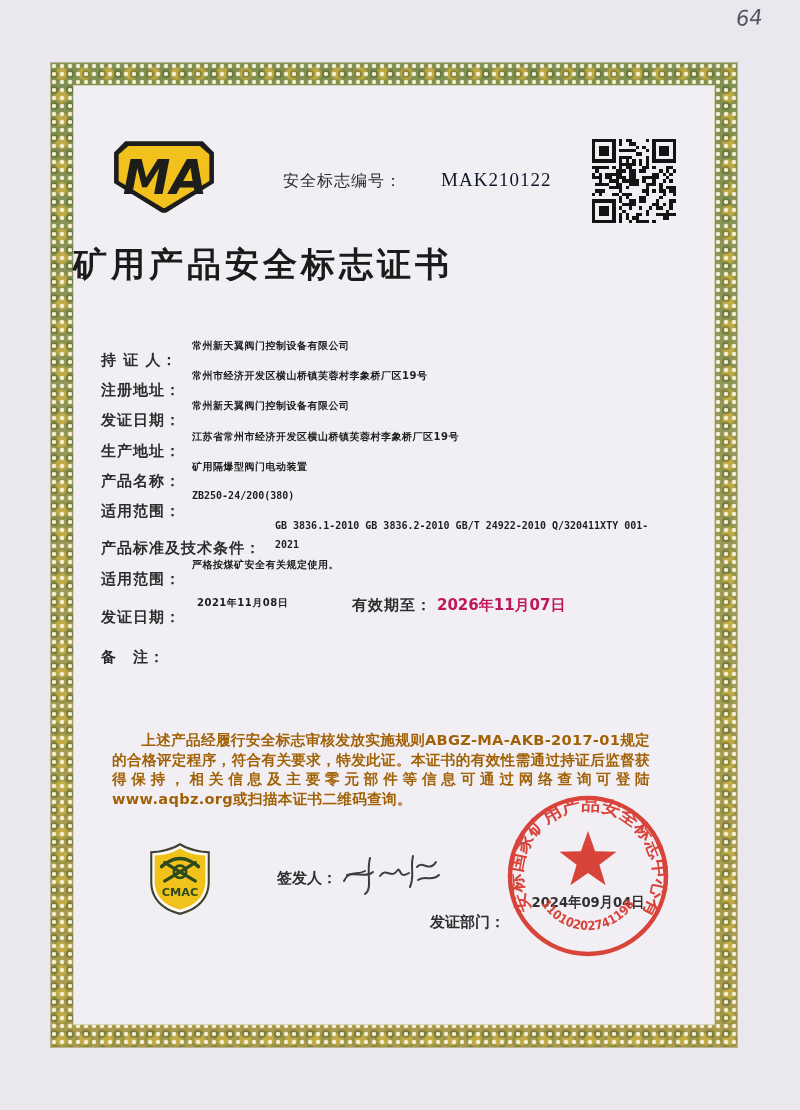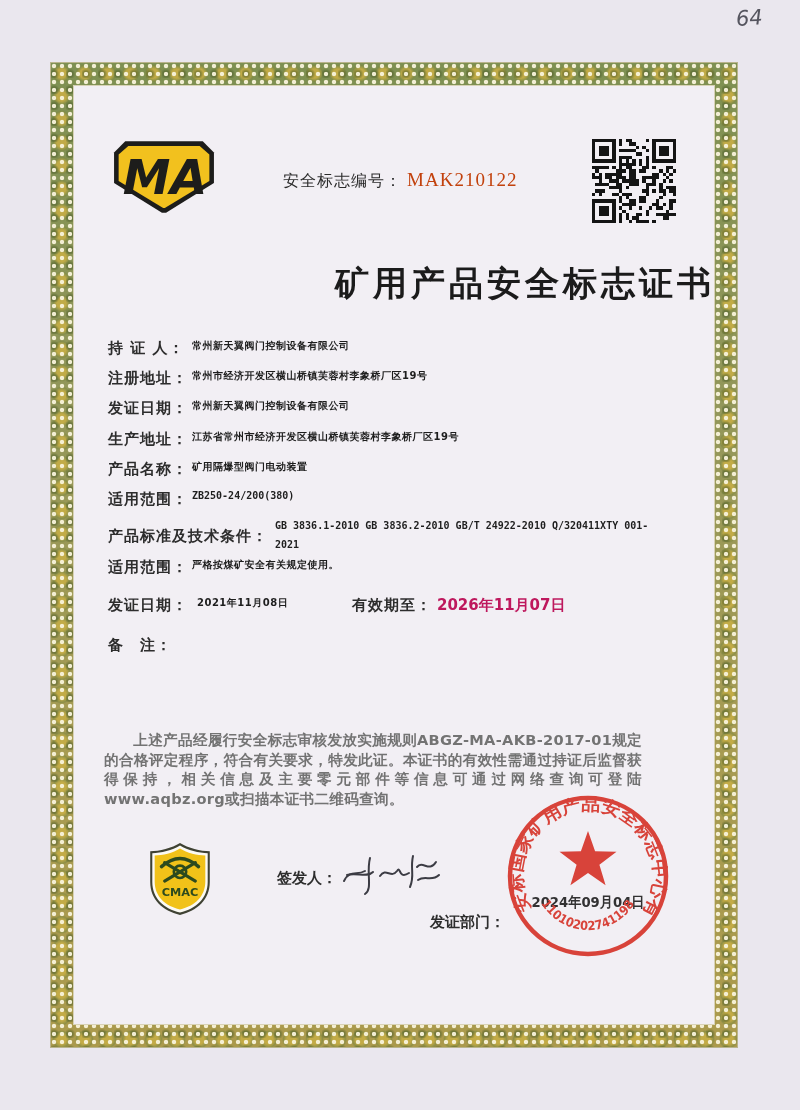--- a/index.html
+++ b/index.html
@@ -23,41 +23,41 @@
     position:absolute;left:73px;top:85px;width:642px;height:940px;
     background:#f2eff4;border:1px solid #d8d2b6;box-sizing:border-box;
   }
 
   .note64{position:absolute;left:736px;top:6px;font-size:21px;color:#55555f;
     font-style:italic;transform:rotate(-4deg);}
 
   .ma-logo{position:absolute;left:111px;top:138px;width:106px;height:78px;}
   .certno{position:absolute;left:283px;top:169px;white-space:nowrap;}
   .certno .lbl{font-size:16px;color:#2b2b2b;letter-spacing:1px;}
-  .certno .val{font-family:"Liberation Serif",serif;font-size:19px;color:#c2410c;letter-spacing:1px;}
+  .certno .val{font-family:"Liberation Serif",serif;font-size:19px;color:#0f172a;letter-spacing:1px;margin-left:34px;}
   .qr{position:absolute;left:592px;top:139px;width:84px;height:84px;}
 
-  .title{position:absolute;left:73px;top:261px;width:642px;text-align:right;
+  .title{position:absolute;left:73px;top:242px;width:642px;text-align:left;
     font-size:34px;font-weight:800;color:#1b1b1b;letter-spacing:4px;}
 
   .row{position:absolute;left:0;top:0;width:100%;height:0;}
-  .row .lbl{position:absolute;left:108px;font-size:15px;font-weight:700;color:#2d2d2d;
-    white-space:pre;letter-spacing:1px;}
+  .row .lbl{position:absolute;left:101px;font-size:15px;font-weight:700;color:#2d2d2d;
+    white-space:pre;letter-spacing:1px;margin-top:12px;}
   .row .val{position:absolute;left:192px;font-size:10px;font-weight:700;color:#1e1e1e;
     width:470px;letter-spacing:.5px;}
   .row .val-std{position:absolute;left:275px;top:-11px;width:378px;
     font-family:"DejaVu Sans Mono",monospace;font-size:10px;font-weight:700;color:#1e1e1e;
     line-height:19px;overflow-wrap:anywhere;}
   .val-mono{font-family:"DejaVu Sans Mono",monospace;letter-spacing:0 !important;}
   .dates .lbl2{position:absolute;left:352px;font-size:15px;font-weight:700;color:#2d2d2d;white-space:pre;letter-spacing:1px;}
   .dates .val{left:197px;width:200px;}
   .dates .val2{position:absolute;left:437px;font-size:15px;font-weight:700;color:#be185d;}
 
-  .statement{position:absolute;left:104px;top:730px;width:538px;
-    font-size:14.6px;font-weight:700;color:#737373;line-height:19.5px;
+  .statement{position:absolute;left:112px;top:730px;width:538px;
+    font-size:14.6px;font-weight:700;color:#a16207;line-height:19.5px;
     text-align:justify;text-indent:2em;letter-spacing:.3px;}
 
   .cmac-logo{position:absolute;left:147px;top:841px;width:66px;height:76px;}
   .signer-label{position:absolute;left:277px;top:869px;font-size:15px;font-weight:700;color:#2d2d2d;}
   .signature{position:absolute;left:336px;top:845px;width:108px;height:56px;}
   .issuer-label{position:absolute;left:430px;top:913px;font-size:15px;font-weight:700;color:#2d2d2d;}
   .stamp{position:absolute;left:502px;top:790px;width:172px;height:172px;
     mix-blend-mode:multiply;opacity:.92;}
 </style>
 </head>

